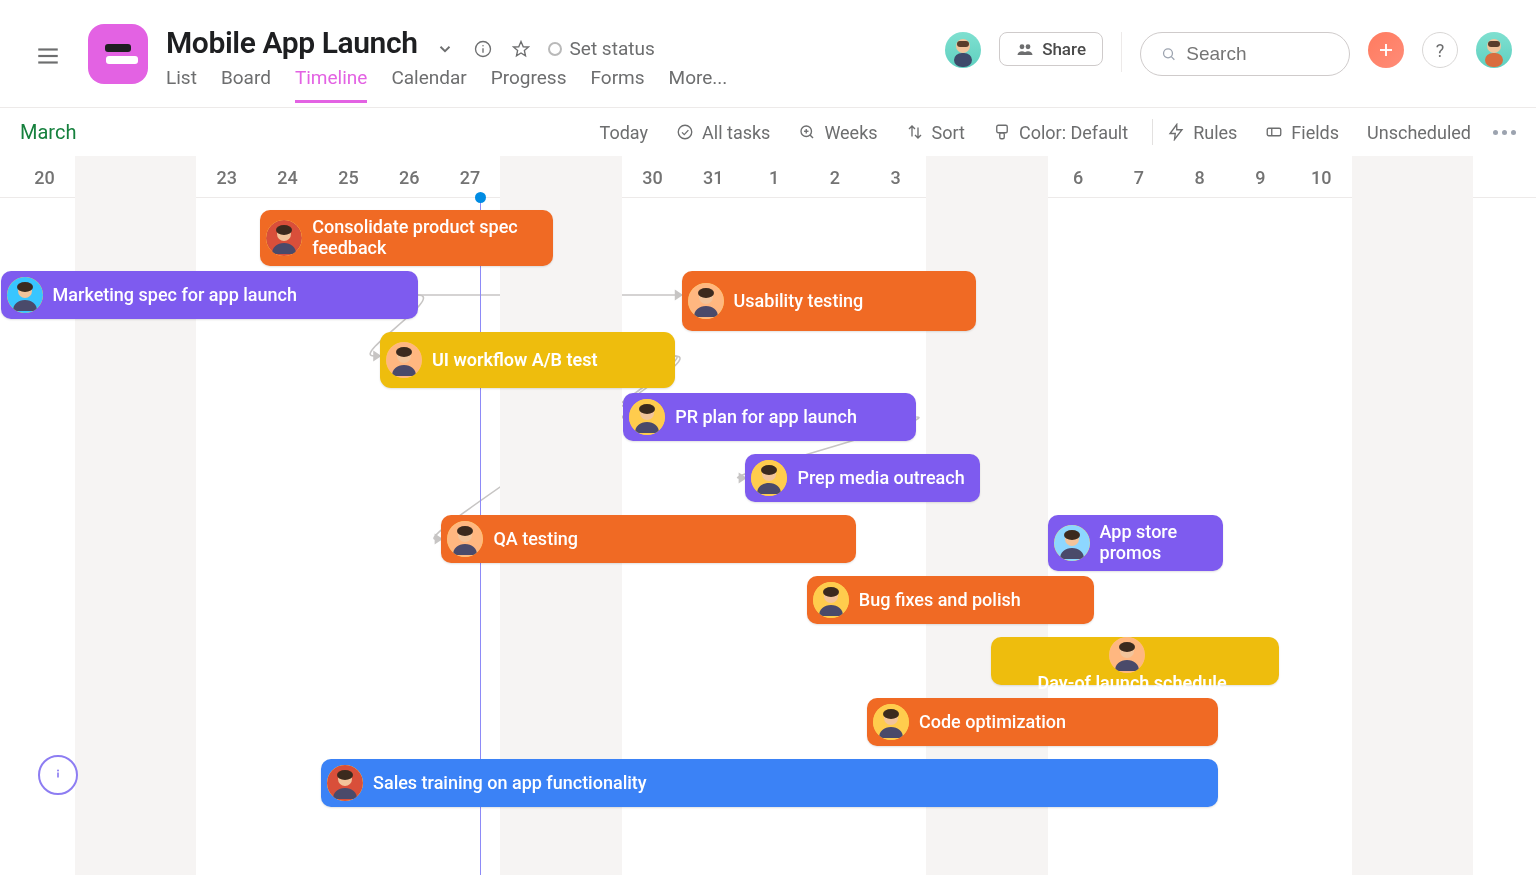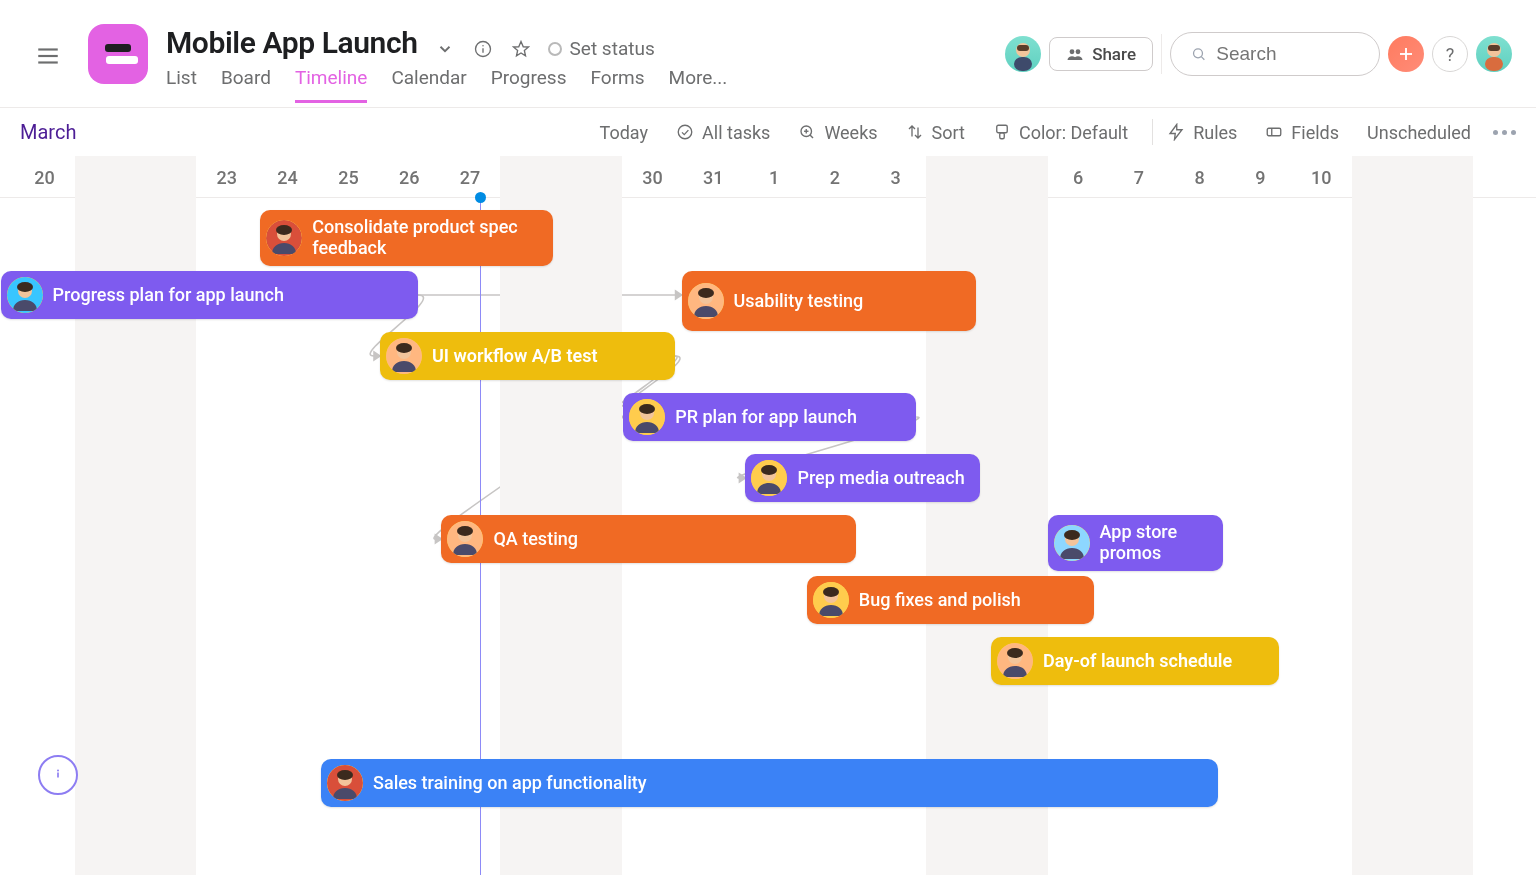--- a/index.html
+++ b/index.html
@@ -16,32 +16,32 @@
   .title-row { display:flex; align-items:flex-end; gap:16px; height:46px;}
   .project-title { font-size:30px; font-weight:600; letter-spacing:-0.4px;}
   .hdr-icon { width:22px; height:22px; display:flex; align-items:center; justify-content:center; color:#6d6e6f; cursor:pointer;}
   .set-status { display:flex; align-items:center; gap:8px; font-size:19px; color:#6d6e6f; cursor:pointer;}
   .status-circle{ width:14px; height:14px; border-radius:50%; border:2px solid #b9b9b9;}
   .nav-tabs { display:flex; gap:24px; margin-top:6px; height:40px; align-items:flex-start;}
   .nav-tab { font-size:19px; color:#6d6e6f; padding-bottom:12px; cursor:pointer; position:relative;}
   .nav-tab.active { color:#e362e3; }
   .nav-tab.active::after{ content:""; position:absolute; left:0; right:0; bottom:-2px; height:3px; background:#e362e3;}
   
-  .header-right { display:flex; align-items:center; gap:8px; margin-top:18px;}
+  .header-right { display:flex; align-items:flex-start; gap:18px; margin-top:18px;}
   .avatar-img { width:36px; height:36px; border-radius:50%; display:flex; align-items:center; justify-content:center; font-size:16px;}
   .share-btn { display:flex; align-items:center; gap:8px; border:1.5px solid #cfcbcb; border-radius:8px; padding:6px 16px; font-size:17px; font-weight:500; color:#4a4a4a; cursor:pointer;}
   .vdiv { width:1px; height:40px; background:#edeae9; }
   .search-box { display:flex; align-items:center; gap:10px; border:1.5px solid #cfcbcb; border-radius:24px; padding:8px 20px; width:210px; height:44px;}
   .search-box input { border:none; outline:none; font-size:19px; width:100%; color:#b91c1c; background:transparent;}
   .add-btn { width:36px; height:36px; border-radius:50%; background:linear-gradient(135deg,#ff7b5f,#ff8c78); display:flex; align-items:center; justify-content:center; color:#fff; font-size:22px; cursor:pointer;}
   .help-btn { width:36px; height:36px; border-radius:50%; border:1.5px solid #d9d7d6; display:flex; align-items:center; justify-content:center; color:#6d6e6f; font-size:18px; cursor:pointer;}
   
   
   .toolbar { display:flex; align-items:center; height:48px; padding:0 20px; font-size:18px; color:#6d6e6f;}
-  .month-label { font-size:20px; color:#4c1d95; margin-right:auto;}
+  .month-label { font-size:20px; color:#15803d; margin-right:auto;}
   .tb-item { display:flex; align-items:center; gap:8px; margin-right:28px; cursor:pointer;}
   .tb-sep { width:1px; height:26px; background:#e3e1e0; margin:0 14px 0 -4px;}
   .more-dots-tb { margin-left:12px; cursor:pointer; display:flex; gap:4px;}
   .more-dots-tb span{width:5px;height:5px;border-radius:50%;background:#9ca3af;}
   
   
   .timeline-wrap { position:relative; width:100%; height:calc(100% - 156px); }
   .date-ruler { position:relative; height:42px; border-bottom:1px solid #edeae9;}
   .date-cell { position:absolute; top:0; height:42px; display:flex; align-items:center; justify-content:center; font-size:18px; font-weight:500; color:#737373;}
   .date-cell.weekend { color:#9ca3af; }
@@ -287,34 +287,34 @@
       </div>
       <div class="task purple" style="height: 48px; left: 0.624px; width: 417.088px; top: 73px;">
         <div class="avatar">
           <svg viewBox="0 0 36 36">
             <circle cx="18" cy="18" r="18" fill="#38c6ff"></circle>
             <circle cx="18" cy="14" r="7" fill="#f2c49b"></circle>
             <path d="M6 34c0-7 5-11 12-11s12 4 12 11z" fill="#4a4a6a"></path>
             <ellipse cx="18" cy="10" rx="8" ry="5" fill="#3b2a1e"></ellipse>
           </svg>
         </div>
-        <div class="label">Progress plan for app launch</div>
+        <div class="label">Marketing spec for app launch</div>
       </div>
       <div class="task orange" style="height: 60px; left: 681.584px; width: 294.88px; top: 73px;">
         <div class="avatar">
           <svg viewBox="0 0 36 36">
             <circle cx="18" cy="18" r="18" fill="#ffb780"></circle>
             <circle cx="18" cy="14" r="7" fill="#f2c49b"></circle>
             <path d="M6 34c0-7 5-11 12-11s12 4 12 11z" fill="#4a4a6a"></path>
             <ellipse cx="18" cy="10" rx="8" ry="5" fill="#3b2a1e"></ellipse>
           </svg>
         </div>
         <div class="label">Usability testing</div>
       </div>
-      <div class="task yellow" style="height: 48px; left: 380.016px; width: 294.88px; top: 134px;">
+      <div class="task yellow" style="height: 56px; left: 380.016px; width: 294.88px; top: 134px; border-radius: 11px;">
         <div class="avatar">
           <svg viewBox="0 0 36 36">
             <circle cx="18" cy="18" r="18" fill="#ffb780"></circle>
             <circle cx="18" cy="14" r="7" fill="#f2c49b"></circle>
             <path d="M6 34c0-7 5-11 12-11s12 4 12 11z" fill="#4a4a6a"></path>
             <ellipse cx="18" cy="10" rx="8" ry="5" fill="#3b2a1e"></ellipse>
           </svg>
         </div>
         <div class="label">UI workflow A/B test</div>
       </div>
@@ -366,30 +366,41 @@
         <div class="avatar">
           <svg viewBox="0 0 36 36">
             <circle cx="18" cy="18" r="18" fill="#ffcc4d"></circle>
             <circle cx="18" cy="14" r="7" fill="#f2c49b"></circle>
             <path d="M6 34c0-7 5-11 12-11s12 4 12 11z" fill="#4a4a6a"></path>
             <ellipse cx="18" cy="10" rx="8" ry="5" fill="#3b2a1e"></ellipse>
           </svg>
         </div>
         <div class="label">Bug fixes and polish</div>
       </div>
-      <div class="task yellow" style="height: 48px; left: 991.056px; width: 288.192px; top: 439px;">
+      <div class="task yellow" style="height: 48px; left: 991.056px; width: 288.192px; top: 439px; flex-direction: column;">
         <div class="avatar">
           <svg viewBox="0 0 36 36">
             <circle cx="18" cy="18" r="18" fill="#ffb780"></circle>
             <circle cx="18" cy="14" r="7" fill="#f2c49b"></circle>
             <path d="M6 34c0-7 5-11 12-11s12 4 12 11z" fill="#4a4a6a"></path>
             <ellipse cx="18" cy="10" rx="8" ry="5" fill="#3b2a1e"></ellipse>
           </svg>
         </div>
         <div class="label">Day-of launch schedule</div>
+      </div>
+      <div class="task orange" style="height: 48px; left: 867.024px; width: 351.424px; top: 500px;">
+        <div class="avatar">
+          <svg viewBox="0 0 36 36">
+            <circle cx="18" cy="18" r="18" fill="#ffcc4d"></circle>
+            <circle cx="18" cy="14" r="7" fill="#f2c49b"></circle>
+            <path d="M6 34c0-7 5-11 12-11s12 4 12 11z" fill="#4a4a6a"></path>
+            <ellipse cx="18" cy="10" rx="8" ry="5" fill="#3b2a1e"></ellipse>
+          </svg>
+        </div>
+        <div class="label">Code optimization</div>
       </div>
       <div class="task blue" style="height: 48px; left: 321.04px; width: 896.8px; top: 561px;">
         <div class="avatar">
           <svg viewBox="0 0 36 36">
             <circle cx="18" cy="18" r="18" fill="#d94f3a"></circle>
             <circle cx="18" cy="14" r="7" fill="#f2c49b"></circle>
             <path d="M6 34c0-7 5-11 12-11s12 4 12 11z" fill="#4a4a6a"></path>
             <ellipse cx="18" cy="10" rx="8" ry="5" fill="#3b2a1e"></ellipse>
           </svg>
         </div>

